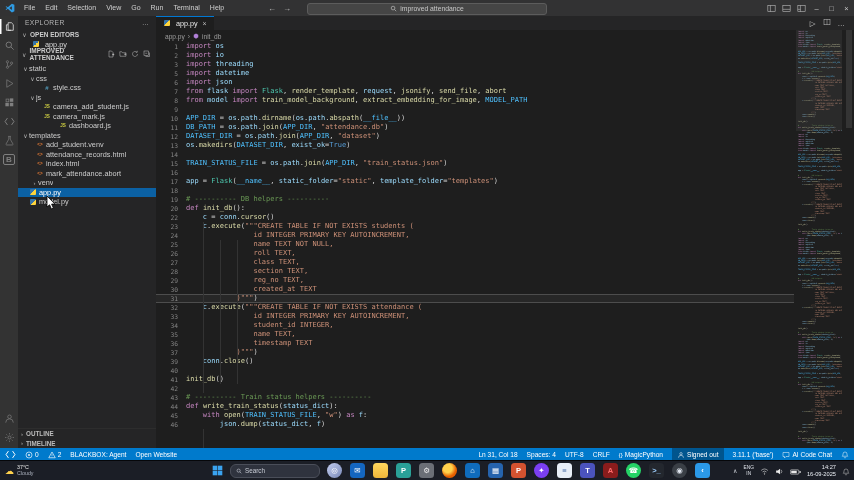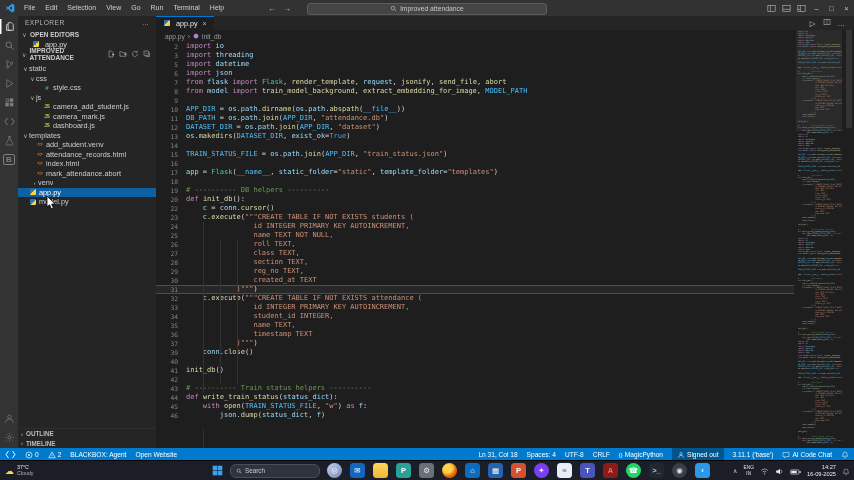--- a/index.html
+++ b/index.html
@@ -284,21 +284,21 @@
         <div class="row" style="padding-left: 18px;">
           <span class="chev"></span>
           <span class="ficon ficon-js">JS</span>
           <span class="rlabel">camera_add_student.js</span>
         </div>
         <div class="row" style="padding-left: 18px;">
           <span class="chev"></span>
           <span class="ficon ficon-js">JS</span>
           <span class="rlabel">camera_mark.js</span>
         </div>
-        <div class="row" style="padding-left: 18px;">
+        <div class="row" style="padding-left: 34px;">
           <span class="chev"></span>
           <span class="ficon ficon-js">JS</span>
           <span class="rlabel">dashboard.js</span>
         </div>
         <div class="row" style="padding-left: 4px;">
           <span class="chev">∨</span>
           <span class="rlabel">templates</span>
         </div>
         <div class="row" style="padding-left: 11px;">
           <span class="chev"></span>
@@ -370,20 +370,21 @@
             <path d="M8 1l6 3.5v7L8 15l-6-3.5v-7z"></path>
           </svg></span>
       <span>init_db</span>
     </div>
     <div class="code" id="code-area">
       <div class="guide" style="left:47px;top:180px;height:171px;"></div>
       <div class="guide" style="left:64px;top:198px;height:144px;"></div>
       <div class="guide" style="left:81px;top:198px;height:144px;"></div>
       <div class="guide" style="left:47px;top:387px;height:27px;"></div>
       <div id="code-lines">
+          <div class="line"><span class="ln">1</span><span class="lc"><span class="tk-kw">import</span><span class="tk-id"> os</span></span></div>
           <div class="line"><span class="ln">2</span><span class="lc"><span class="tk-kw">import</span><span class="tk-id"> io</span></span></div>
           <div class="line"><span class="ln">3</span><span class="lc"><span class="tk-kw">import</span><span class="tk-id"> threading</span></span></div>
           <div class="line"><span class="ln">5</span><span class="lc"><span class="tk-kw">import</span><span class="tk-id"> datetime</span></span></div>
           <div class="line"><span class="ln">6</span><span class="lc"><span class="tk-kw">import</span><span class="tk-id"> json</span></span></div>
           <div class="line"><span class="ln">7</span><span class="lc"><span class="tk-kw">from</span><span class="tk-id"> flask </span><span class="tk-kw">import</span><span class="tk-op"> </span><span class="tk-cls">Flask</span><span class="tk-op">, </span><span class="tk-fn">render_template</span><span class="tk-op">, </span><span class="tk-id">request</span><span class="tk-op">, </span><span class="tk-fn">jsonify</span><span class="tk-op">, </span><span class="tk-fn">send_file</span><span class="tk-op">, </span><span class="tk-fn">abort</span></span></div>
           <div class="line"><span class="ln">8</span><span class="lc"><span class="tk-kw">from</span><span class="tk-id"> model </span><span class="tk-kw">import</span><span class="tk-op"> </span><span class="tk-fn">train_model_background</span><span class="tk-op">, </span><span class="tk-fn">extract_embedding_for_image</span><span class="tk-op">, </span><span class="tk-const">MODEL_PATH</span></span></div>
           <div class="line"><span class="ln">9</span><span class="lc"></span></div>
           <div class="line"><span class="ln">10</span><span class="lc"><span class="tk-const">APP_DIR</span><span class="tk-op"> = </span><span class="tk-id">os</span><span class="tk-op">.</span><span class="tk-id">path</span><span class="tk-op">.</span><span class="tk-fn">dirname</span><span class="tk-op">(</span><span class="tk-id">os</span><span class="tk-op">.</span><span class="tk-id">path</span><span class="tk-op">.</span><span class="tk-fn">abspath</span><span class="tk-op">(</span><span class="tk-const">__file__</span><span class="tk-op">))</span></span></div>
           <div class="line"><span class="ln">11</span><span class="lc"><span class="tk-const">DB_PATH</span><span class="tk-op"> = </span><span class="tk-id">os</span><span class="tk-op">.</span><span class="tk-id">path</span><span class="tk-op">.</span><span class="tk-fn">join</span><span class="tk-op">(</span><span class="tk-const">APP_DIR</span><span class="tk-op">, </span><span class="tk-str">"attendance.db"</span><span class="tk-op">)</span></span></div>
           <div class="line"><span class="ln">12</span><span class="lc"><span class="tk-const">DATASET_DIR</span><span class="tk-op"> = </span><span class="tk-id">os</span><span class="tk-op">.</span><span class="tk-id">path</span><span class="tk-op">.</span><span class="tk-fn">join</span><span class="tk-op">(</span><span class="tk-const">APP_DIR</span><span class="tk-op">, </span><span class="tk-str">"dataset"</span><span class="tk-op">)</span></span></div>

